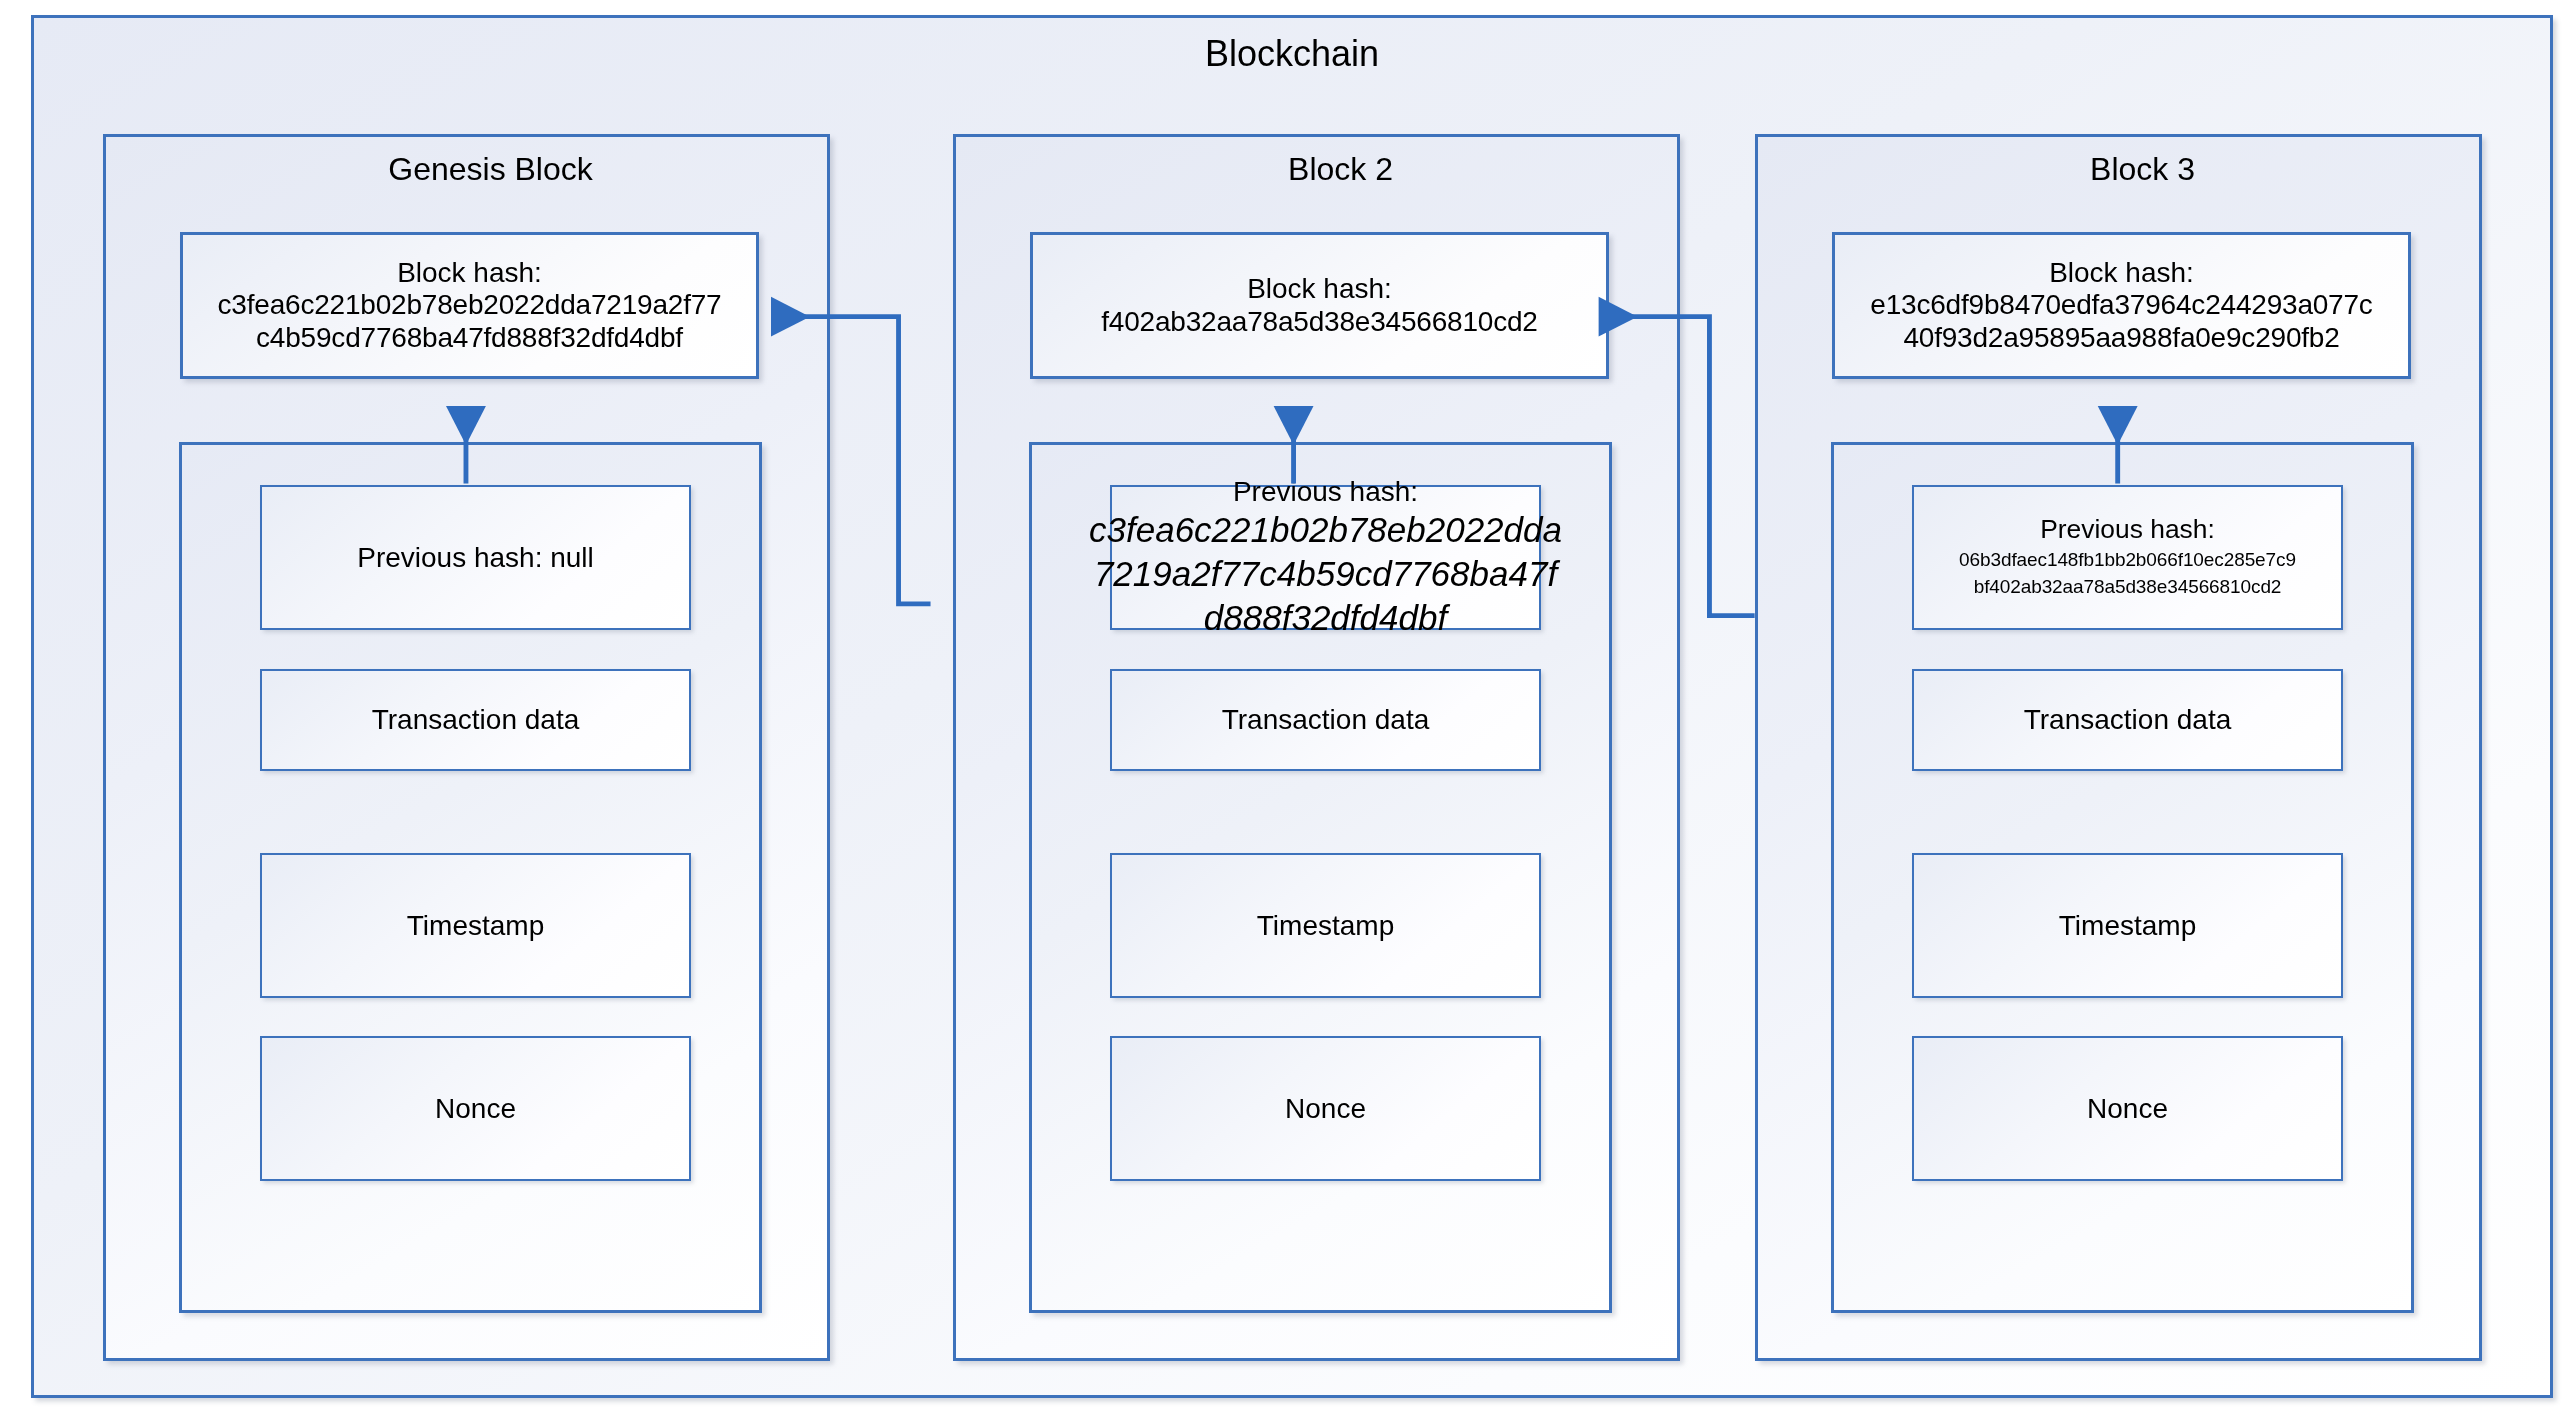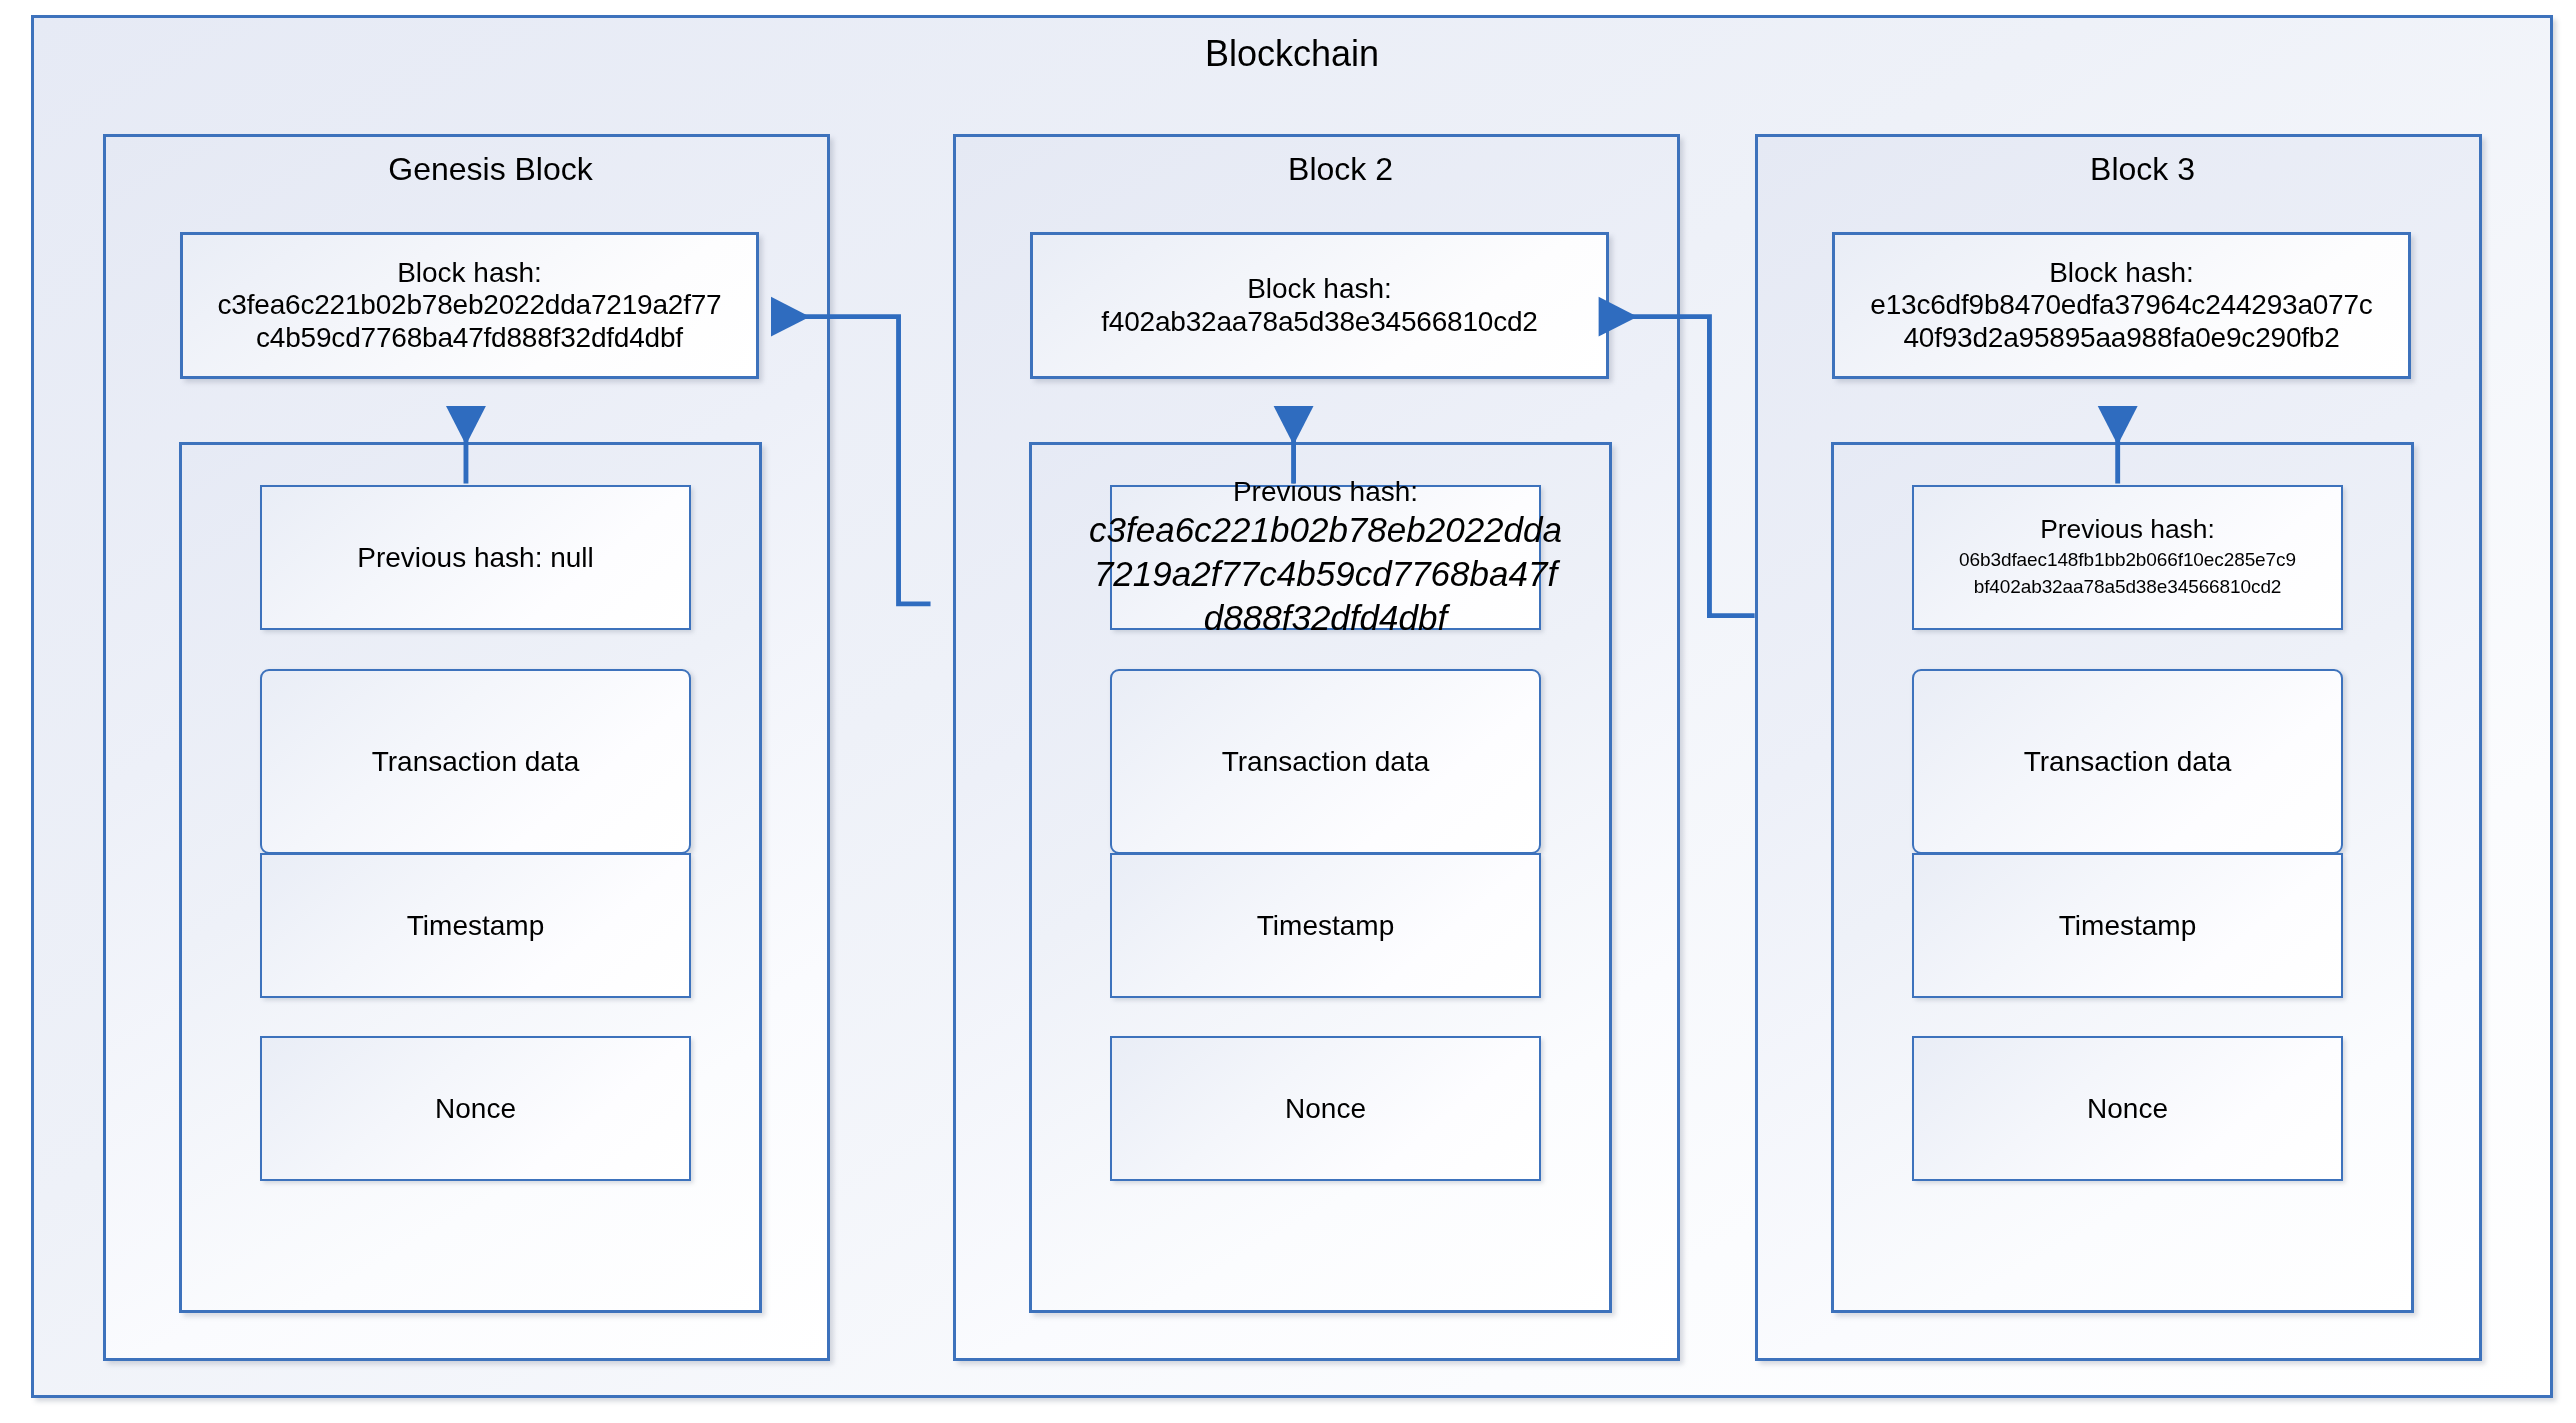--- a/index.html
+++ b/index.html
@@ -121,21 +121,21 @@
     flex-direction: column;
     align-items: center;
     justify-content: center;
     text-align: center;
     padding: 2.8px 5.6px;
   }
   .field .t { font-size: 28px; line-height: 1.2; }
 
   
   .slot1 { top: 40px;  height: 145px; }
-  .slot2 { top: 224px; height: 185px; border-radius: 9px; }
+  .slot2 { top: 224px; height: 102px; }
   .slot3 { top: 408px; height: 145px; }
   .slot4 { top: 591px; height: 145px; }
 
   
   .field.prev-multi .hx { font-size: 35px; line-height: 1.26; white-space: nowrap; font-style: italic; }
   .field.prev-small .lbl { font-size: 26.4px; line-height: 1.2; }
   .field.prev-small .hx  { font-size: 19px; line-height: 1.45; white-space: nowrap; letter-spacing: -0.1px; }
 
   
   #links {

